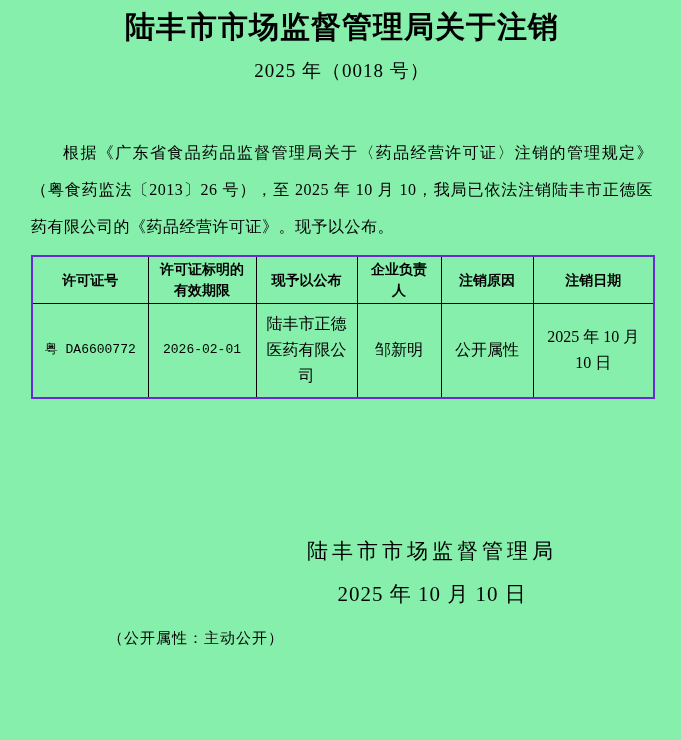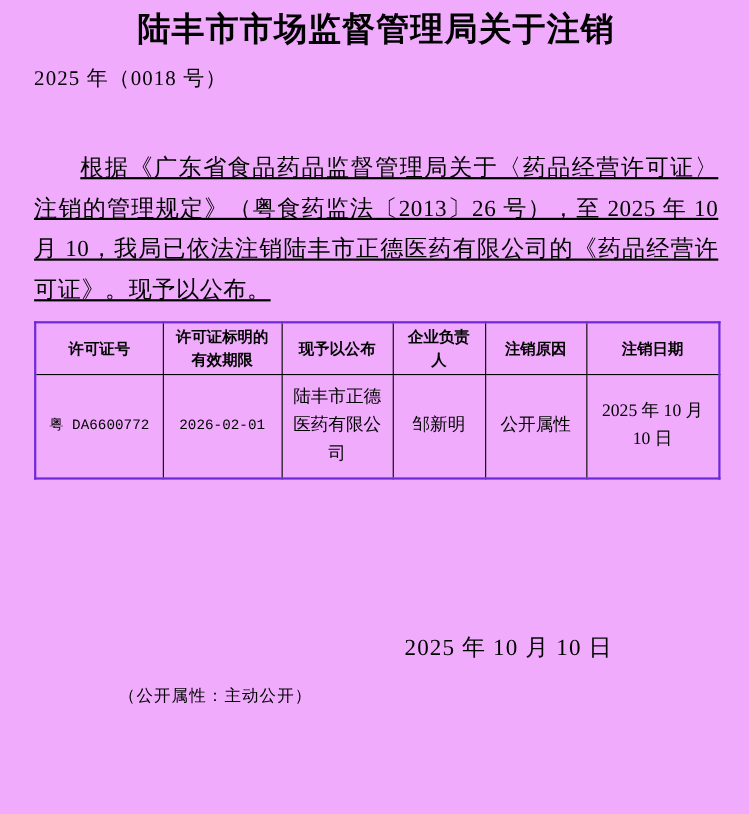--- a/index.html
+++ b/index.html
@@ -1,49 +1,48 @@
 <!DOCTYPE html>
 <html><head>
 <meta charset="utf-8">
 <style>
   * { box-sizing: border-box; }
   html, body { margin: 0; padding: 0; background: #ffffff; }
   .page {
     position: relative;
     width: 681px;
     height: 740px;
-    background: #f0abfc;
+    background: #86efac;
     color: #000000;
     font-family: "Liberation Serif", "DejaVu Serif", serif;
     padding: 8px 28px 0 31px;
     overflow: hidden;
   }
   .title {
     margin: 0;
     text-align: center;
     font-size: 30px;
     font-weight: bold;
     line-height: 37px;
     letter-spacing: 1px;
   }
   .title-line { display: block; }
   .doc-number {
-    text-align: left;
+    text-align: center;
     font-size: 19px;
     margin-top: 13px;
     letter-spacing: 1px;
   }
   .body-text {
     margin: 50px 0 0 0;
-    font-size: 21px;
+    font-size: 16px;
     line-height: 37px;
     text-align: justify;
     text-indent: 2em;
     letter-spacing: 0.5px;
-    text-decoration: underline;
   }
   table.license-table {
     border-collapse: collapse;
     table-layout: fixed;
     width: 622px;
     margin-top: 10px;
     border: 2px solid #6d28d9;
   }
   .license-table th, .license-table td {
     border: 1px solid #000000;
@@ -121,18 +120,19 @@
         <td class="mono">2026-02-01</td>
         <td>陆丰市正德医药有限公司</td>
         <td>邹新明</td>
         <td>公开属性</td>
         <td>2025 年 10 月 10 日</td>
       </tr>
     </tbody>
   </table>
 
   <div class="sign-block">
+    <div class="sign-agency">陆丰市市场监督管理局</div>
     <div class="sign-date">2025 年 10 月 10 日</div>
   </div>
 
   <div class="publicity">（公开属性：主动公开）</div>
 
 </div>
 
 </body></html>

